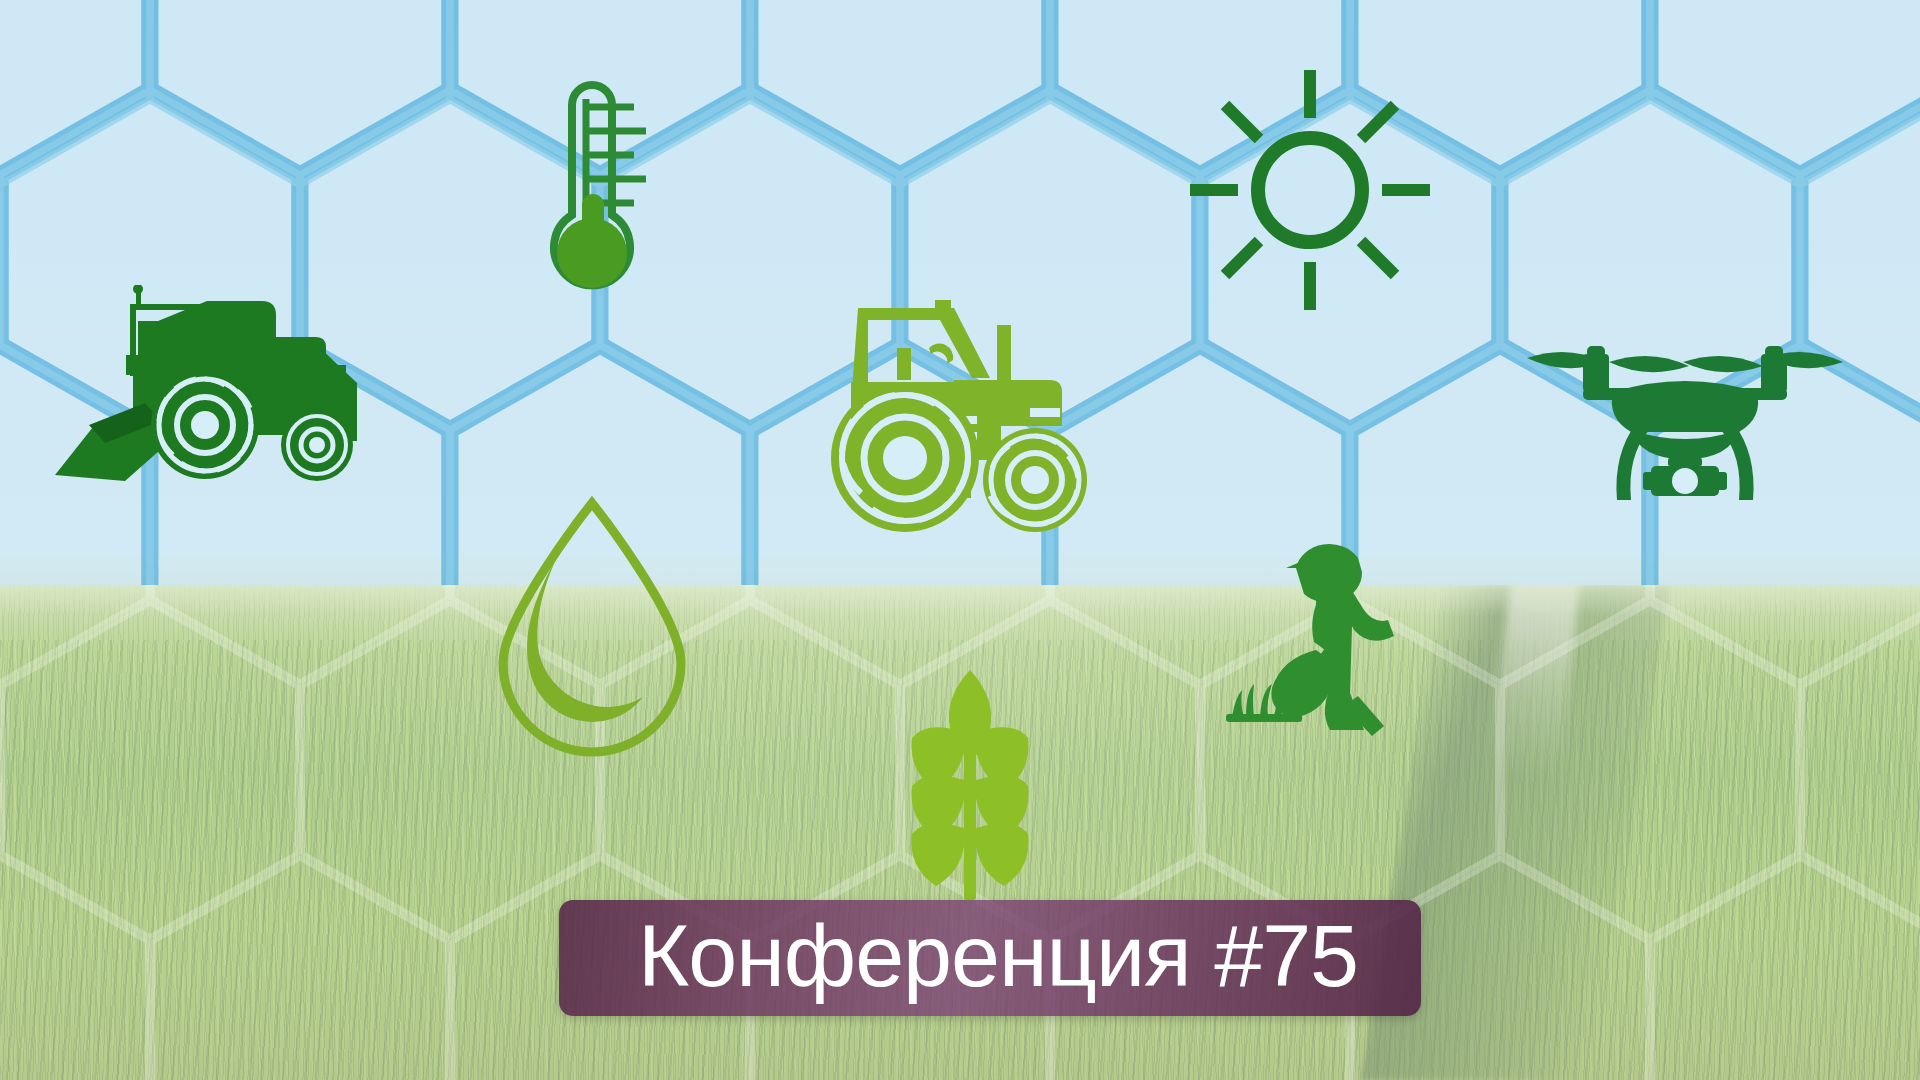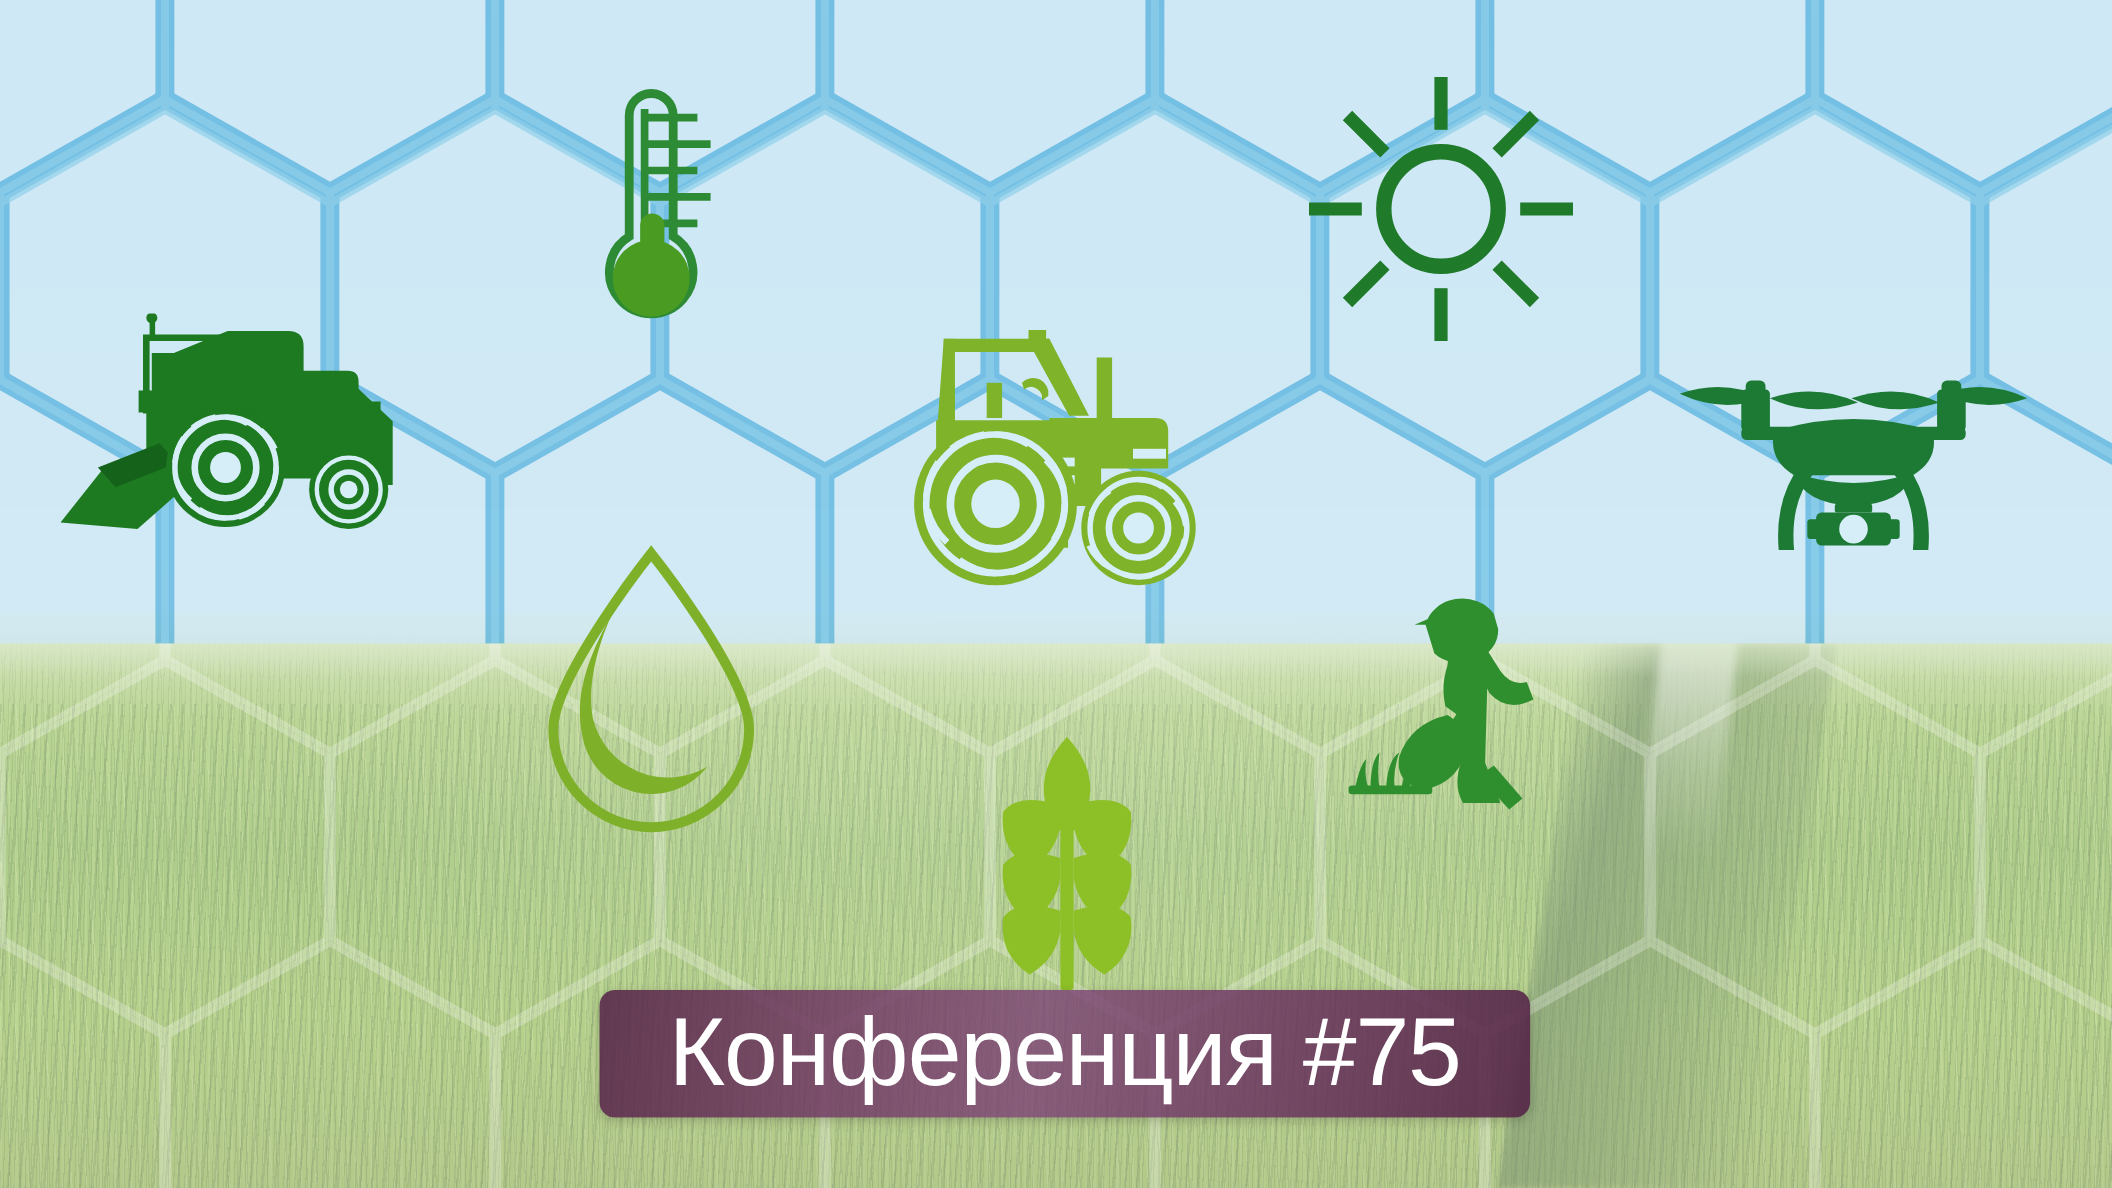--- a/index.html
+++ b/index.html
@@ -91,33 +91,34 @@
     left: 0; top: 0;
     width: 1920px; height: 1080px;
   }
 
   
   .icon { position: absolute; }
 
   
   .banner {
     position: absolute;
-    left: 545px; top: 900px;
+    left: 559px; top: 900px;
     width: 846px; height: 116px;
     border-radius: 14px;
     background: linear-gradient(100deg,
         rgba(86,37,72,0.88) 0%,
         rgba(108,52,95,0.84) 22%,
         rgba(124,66,118,0.80) 47%,
         rgba(104,50,92,0.86) 75%,
         rgba(84,36,70,0.90) 100%);
     box-shadow: 0 3px 10px rgba(0,0,0,0.18);
     display: flex;
     align-items: center;
     justify-content: center;
+    padding-left: 16px;
   }
   .banner-text {
     color: #ffffff;
     font-size: 88px;
     line-height: 1;
     font-weight: 400;
     letter-spacing: -1px;
     white-space: nowrap;
     transform: translateY(-2px);
     font-family: "Liberation Sans", sans-serif;

